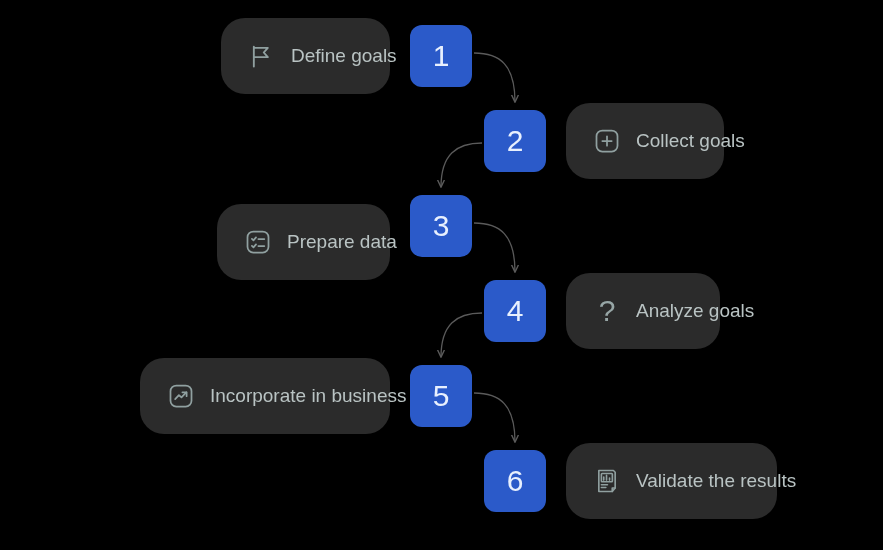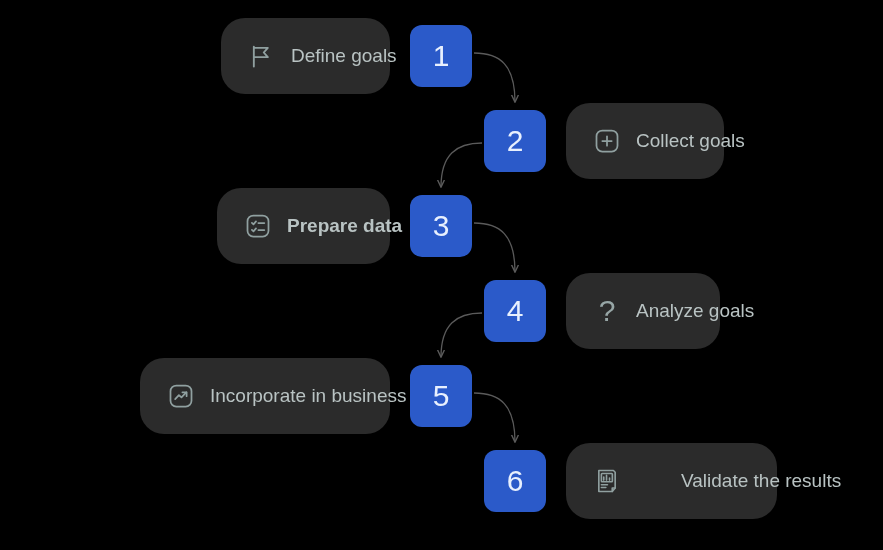--- a/index.html
+++ b/index.html
@@ -116,21 +116,21 @@
   <div class="pill left" style="left:566px; top:103px; width:158px;">
     <span class="pill-icon">
       <svg viewBox="0 0 24 24" width="28" height="28" fill="none" stroke="currentColor" stroke-width="1.5" stroke-linecap="round" stroke-linejoin="round">
         <rect x="3" y="3" width="18" height="18" rx="5"></rect>
         <path d="M12 8 L12 16 M8 12 L16 12"></path>
       </svg>
     </span>
     <span class="pill-label">Collect goals</span>
   </div>
 
-  <div class="pill left" style="left:217px; top:188px; width:173px;font-weight:bold;">
+  <div class="pill left" style="left:217px; top:204px; width:173px;">
     <span class="pill-icon">
       <svg viewBox="0 0 24 24" width="28" height="28" fill="none" stroke="currentColor" stroke-width="1.5" stroke-linecap="round" stroke-linejoin="round">
         <rect x="3" y="3" width="18" height="18" rx="5"></rect>
         <path d="M6.8 9.4 L8.1 10.6 L10.3 8"></path>
         <path d="M12.3 9.5 L17.4 9.5"></path>
         <path d="M6.8 15.4 L8.1 16.6 L10.3 14"></path>
         <path d="M12.3 15.5 L17.4 15.5"></path>
       </svg>
     </span>
     <span class="pill-label">Prepare data</span>
@@ -151,21 +151,21 @@
         <rect x="3" y="3" width="18" height="18" rx="5"></rect>
         <path d="M7 14.6 L10.2 11.2 L12.4 13.2 L16.6 8.8"></path>
         <path d="M13.2 8.8 L16.8 8.8 L16.8 12.2"></path>
       </svg>
     </span>
     <span class="pill-label">Incorporate in business</span>
   </div>
   <div class="step-num" style="left:410px; top:365px;">5</div>
 
   <div class="step-num" style="left:484px; top:450px;">6</div>
-  <div class="pill left" style="left:566px; top:443px; width:211px;gap:45px;">
+  <div class="pill left" style="left:566px; top:443px; width:211px;">
     <span class="pill-icon">
       <svg viewBox="0 0 24 24" width="28" height="28" fill="none" stroke="currentColor" stroke-width="1.4" stroke-linecap="round" stroke-linejoin="round">
         <path d="M5 3 L17.5 3 L19 4.5 L19 18 L16.5 21 L5 21 Z"></path>
         <rect x="7.2" y="5.6" width="9.4" height="7" rx="0.6"></rect>
         <path d="M9.2 11.2 L9.2 8.6 M11.6 11.2 L11.6 7.2 M14.2 11.2 L14.2 9.4"></path>
         <path d="M7.2 15.2 L12.4 15.2 M7.2 17.6 L11 17.6"></path>
         <path d="M19 18 L16.5 18 L16.5 21"></path>
       </svg>
     </span>
     <span class="pill-label">Validate the results</span>

